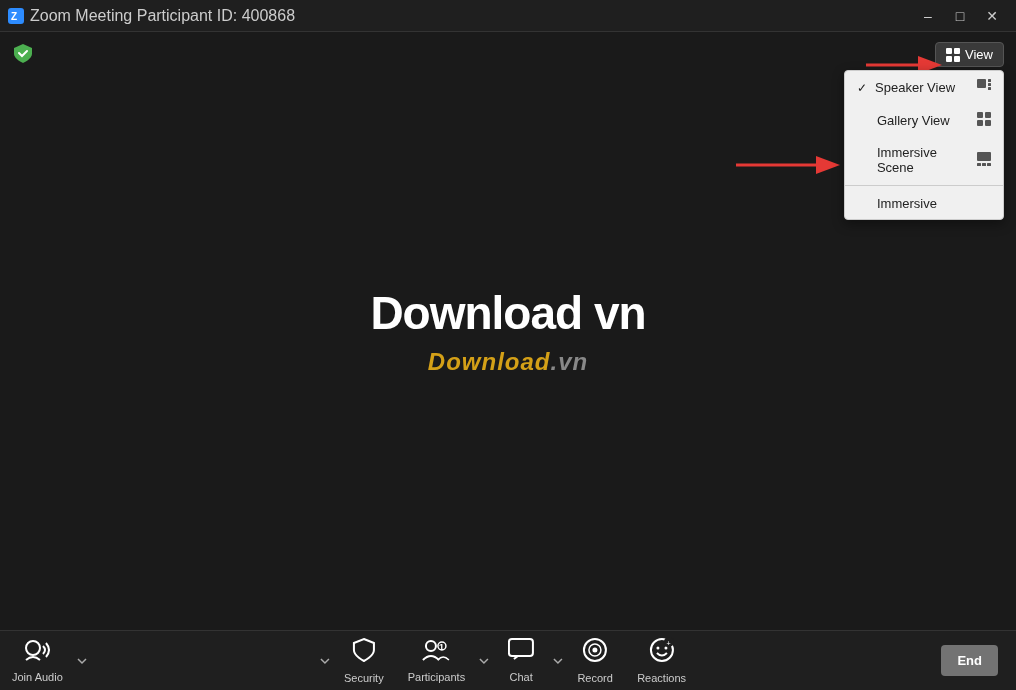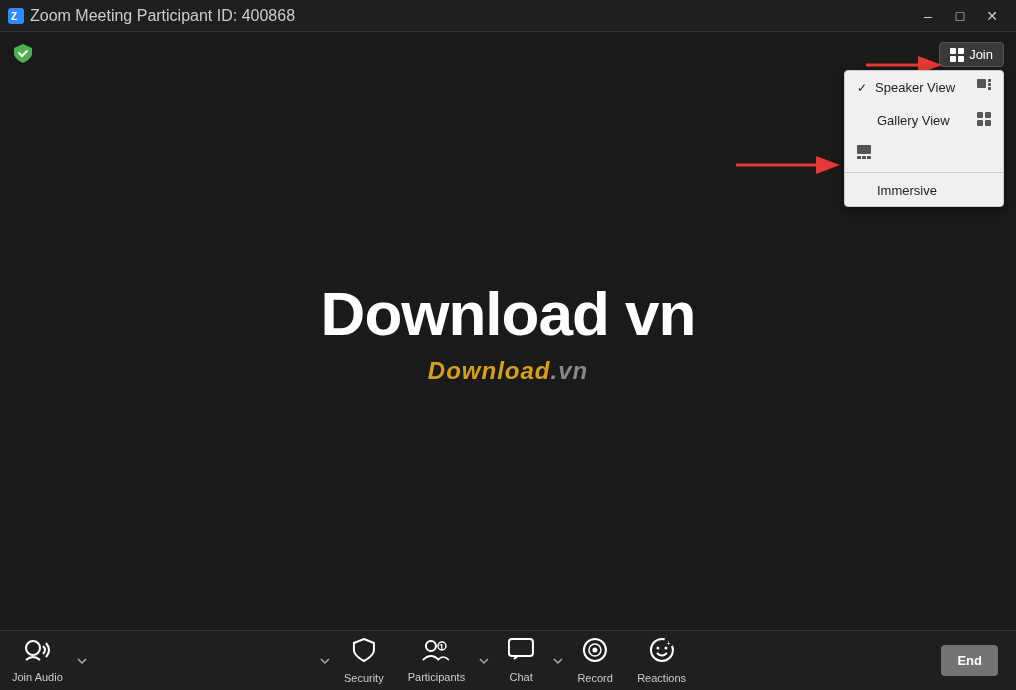--- a/index.html
+++ b/index.html
@@ -131,21 +131,21 @@
       color: #555;
     }
 
     
     #center-text {
       text-align: center;
       user-select: none;
     }
     #big-title {
       color: #fff;
-      font-size: 62px;
+      font-size: 46px;
       font-weight: 900;
       letter-spacing: -1px;
     }
     #watermark {
       color: #b8860b;
       font-size: 24px;
       font-weight: bold;
       font-style: italic;
       margin-top: 8px;
       letter-spacing: 1px;
@@ -293,21 +293,21 @@
     </span>
   </div>
 
   <button id="view-btn">
     <svg width="14" height="14" viewBox="0 0 14 14" fill="white">
       <rect x="0" y="0" width="6" height="6" rx="1"></rect>
       <rect x="8" y="0" width="6" height="6" rx="1"></rect>
       <rect x="0" y="8" width="6" height="6" rx="1"></rect>
       <rect x="8" y="8" width="6" height="6" rx="1"></rect>
     </svg>
-    <span>Join</span>
+    <span>View</span>
   </button>
 
   <div id="arrow1">
     <svg width="90" height="30" viewBox="0 0 90 30">
       <defs>
         <marker id="arrowhead1" markerWidth="8" markerHeight="8" refX="6" refY="3" orient="auto">
           <path d="M0,0 L0,6 L8,3 z" fill="#e53935"></path>
         </marker>
       </defs>
       <path d="M10,15 C30,15 60,15 80,15" stroke="#e53935" stroke-width="3" fill="none" marker-end="url(#arrowhead1)"></path>
@@ -351,20 +351,24 @@
         <svg width="14" height="14" viewBox="0 0 14 14" fill="#555">
           <rect x="0" y="0" width="6" height="6" rx="1"></rect>
           <rect x="8" y="0" width="6" height="6" rx="1"></rect>
           <rect x="0" y="8" width="6" height="6" rx="1"></rect>
           <rect x="8" y="8" width="6" height="6" rx="1"></rect>
         </svg>
       </span>
     </div>
 
     <div class="dropdown-item">
+      <div class="dropdown-item-left">
+        <span style="width:16px; display:inline-block;"></span>
+        <span>Immersive Scene</span>
+      </div>
       <span class="grid-icon">
         <svg width="14" height="14" viewBox="0 0 14 14" fill="#555">
           <rect x="0" y="0" width="14" height="9" rx="1"></rect>
           <rect x="0" y="11" width="4" height="3" rx="0.5"></rect>
           <rect x="5" y="11" width="4" height="3" rx="0.5"></rect>
           <rect x="10" y="11" width="4" height="3" rx="0.5"></rect>
         </svg>
       </span>
     </div>
 

